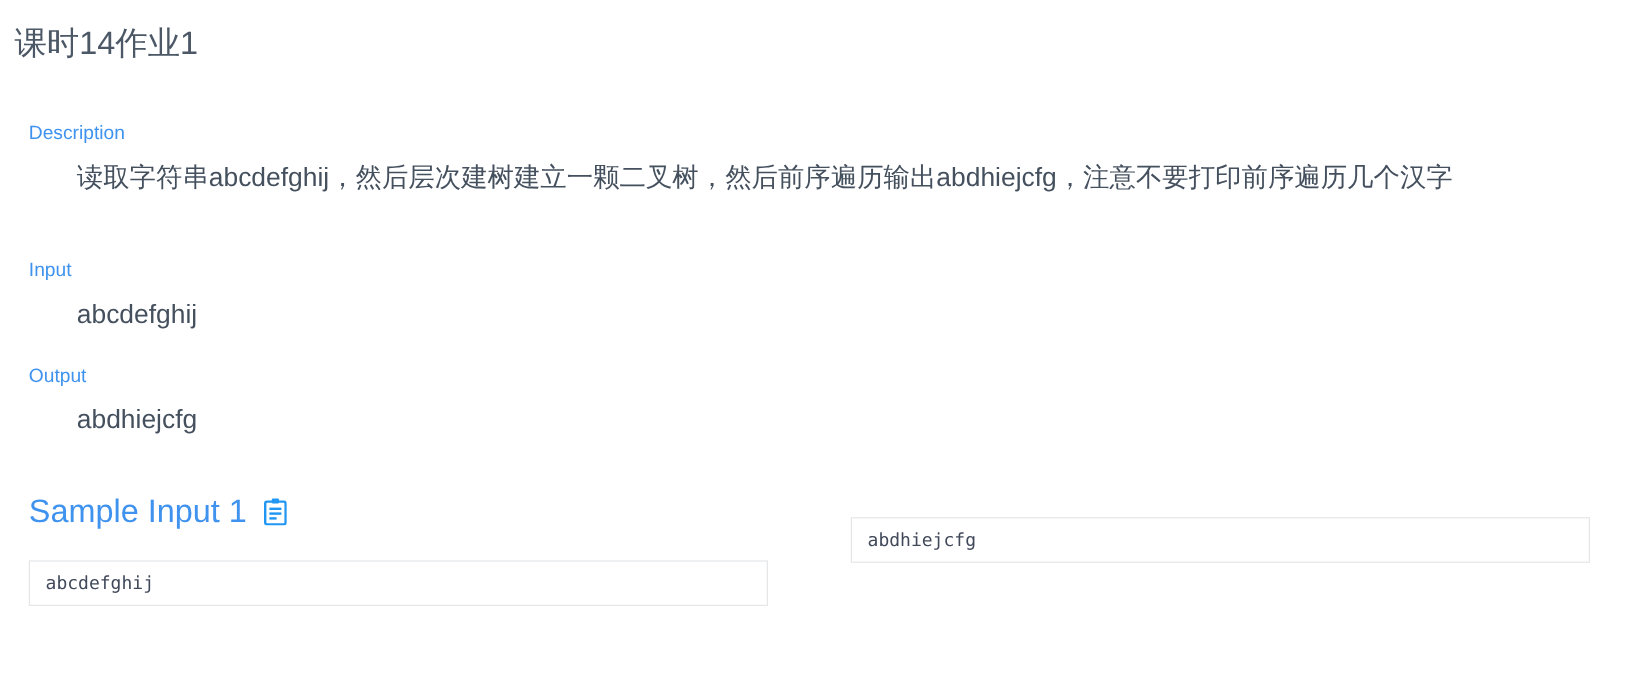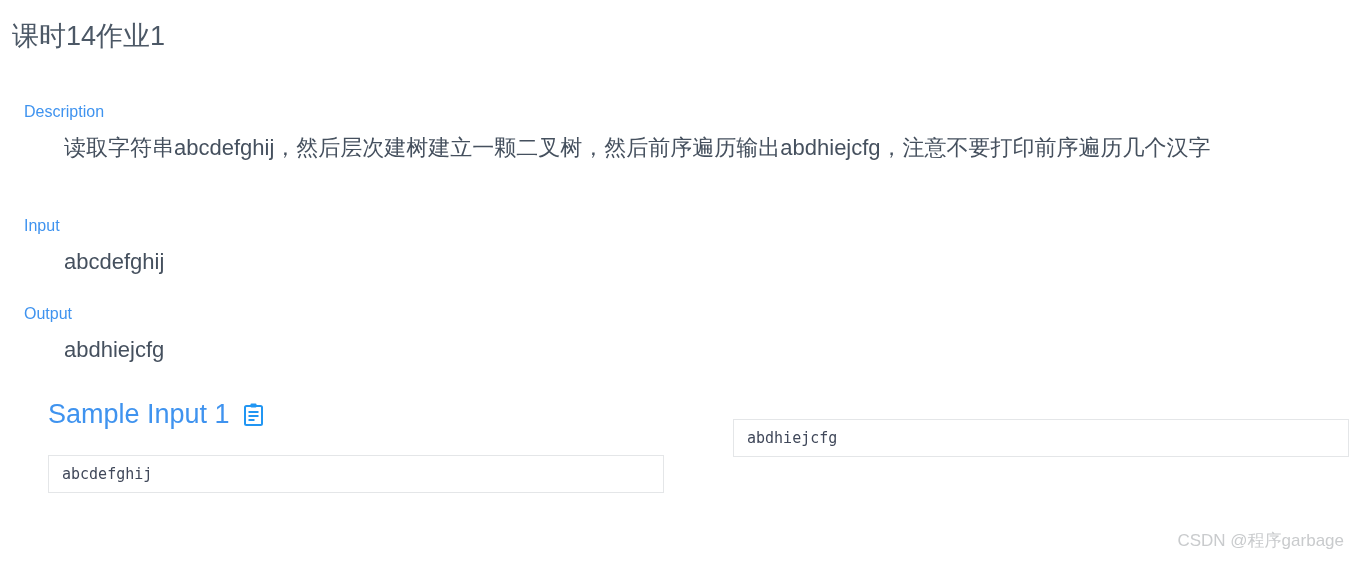--- a/index.html
+++ b/index.html
@@ -56,22 +56,21 @@
     white-space: nowrap;
   }
 
   #section-description { top: 98px; }
   #section-input       { top: 212px; }
   #section-output      { top: 300px; }
 
   
   .sample-block {
     position: absolute;
-    top: 396px;
-    margin-left: 24px;
+    top: 408px;
   }
   #sample-input-block  { left: 24px;  width: 616px; }
   #sample-output-block { left: 709px; width: 616px; }
 
   .sample-heading {
     display: flex;
     align-items: center;
     font-size: 27px;
     line-height: 34px;
     color: #3f93ef;
@@ -156,15 +155,14 @@
         </svg>
       </span>
     </div>
     <div class="sample-box">abcdefghij</div>
   </div>
 
   <div class="sample-block" id="sample-output-block">
     <div class="sample-box">abdhiejcfg</div>
   </div>
 
-  <div class="watermark">CSDN @程序garbage</div>
 
 </div>
 
 </body></html>

